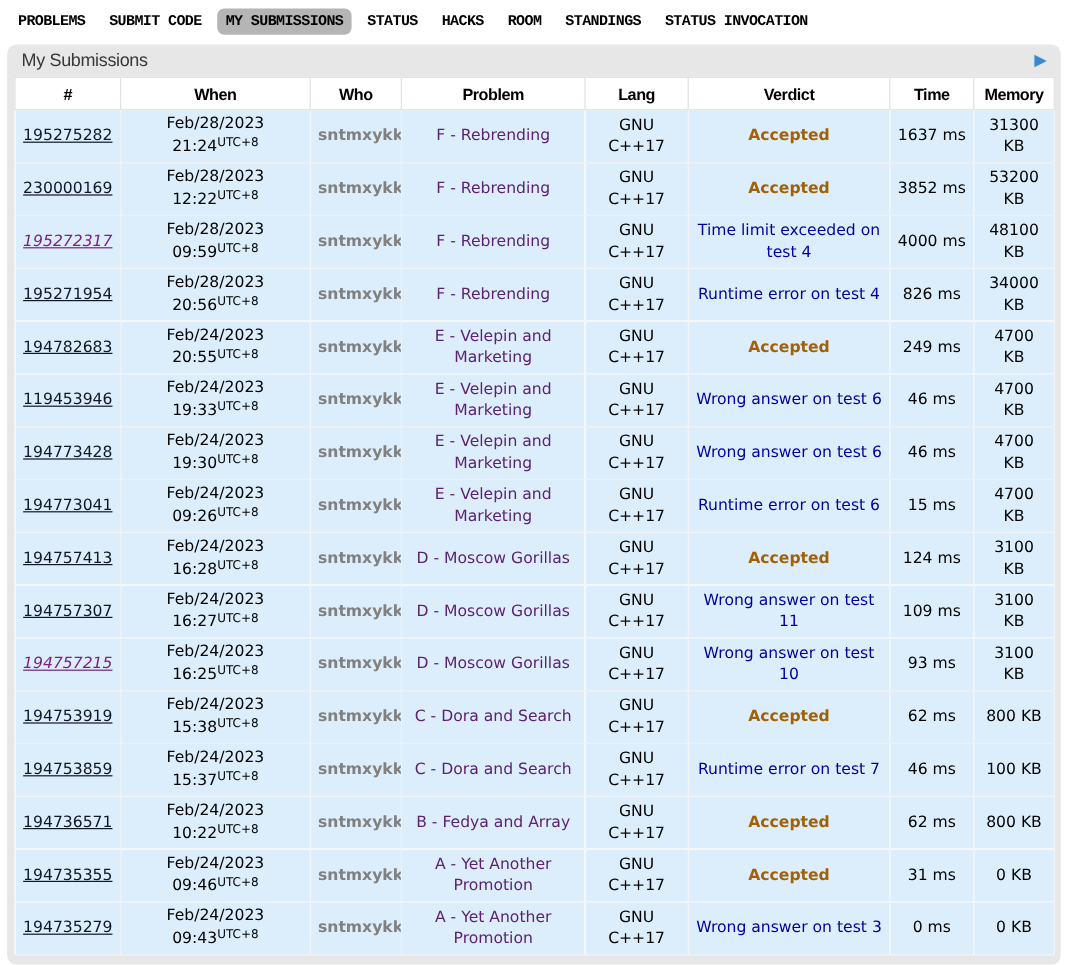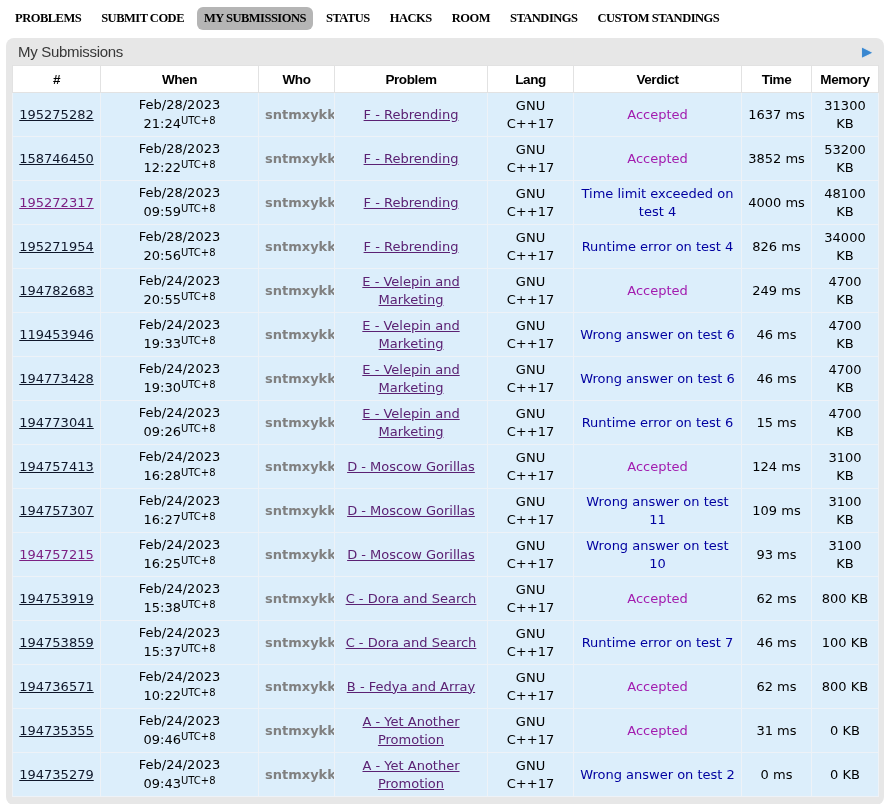--- a/index.html
+++ b/index.html
@@ -6,21 +6,21 @@
   html, body { background: #ffffff; width: 890px; font-family: "DejaVu Sans", sans-serif; }
 
   
   .contest-nav {
     padding: 7px 0 6px 8px;
     display: flex;
     align-items: center;
     gap: 6px;
   }
   .nav-item {
-    font-family: Liberation Serif, serif;
+    font-family: Liberation Mono, monospace;
     font-weight: bold;
     font-stretch: condensed;
     letter-spacing: -0.5px;
     font-size: 12.5px;
     color: #000000;
     text-decoration: none;
     padding: 4px 7px;
     border-radius: 6px;
     white-space: nowrap;
     cursor: pointer;
@@ -94,43 +94,42 @@
   .col-lang   { width: 86px;  }
   .col-verdict{ width: 168px; }
   .col-time   { width: 70px;  }
   .col-memory { width: 67px;  }
 
   a.id-link {
     color: #0f172a;
     text-decoration: underline;
     cursor: pointer;
   }
-  a.id-link.visited { color: #7c2183; }
+  a.id-link.visited { color: #7c2183; font-style: italic; }
   a.problem-link {
     color: #5b2173;
-    text-decoration: underline;
     cursor: pointer;
   }
   .who-text { color: #808080; font-weight: bold; font-size: 13px; }
   .tz-sup { vertical-align: 4px; font-size: 10px; }
-  .verdict-accepted { color: #a21caf; font-weight: normal; text-align: right; }
+  .verdict-accepted { color: #a16207; font-weight: bold; text-align: right; }
   .verdict-rejected { color: #0000a0; }
 </style>
 </head>
 <body>
 
 <div class="contest-nav">
   <a class="nav-item">PROBLEMS</a>
   <a class="nav-item">SUBMIT CODE</a>
   <a class="nav-item active">MY SUBMISSIONS</a>
   <a class="nav-item">STATUS</a>
   <a class="nav-item">HACKS</a>
   <a class="nav-item">ROOM</a>
   <a class="nav-item">STANDINGS</a>
-  <a class="nav-item">CUSTOM STANDINGS</a>
+  <a class="nav-item">STATUS INVOCATION</a>
 </div>
 
 <div class="panel">
   <div class="panel-header">
     <span class="panel-title">My Submissions</span>
     <span class="panel-arrow">▶</span>
   </div>
 
   <table class="subs">
     <colgroup>
@@ -164,21 +163,21 @@
     </td>
     <td><span class="who-text">sntmxykky</span></td>
     <td><a class="problem-link">F - Rebrending</a></td>
     <td>GNU C++17</td>
     <td><span class="verdict-accepted">Accepted</span></td>
     <td>1637 ms</td>
     <td>31300 KB</td>
   </tr>
 
   <tr>
-    <td><a class="id-link">158746450</a></td>
+    <td><a class="id-link">230000169</a></td>
     <td>
       <span>Feb/28/2023</span><br>
       <span>12:22</span><span class="tz-sup">UTC+8</span>
     </td>
     <td><span class="who-text">sntmxykky</span></td>
     <td><a class="problem-link">F - Rebrending</a></td>
     <td>GNU C++17</td>
     <td><span class="verdict-accepted">Accepted</span></td>
     <td>3852 ms</td>
     <td>53200 KB</td>
@@ -368,19 +367,19 @@
 
   <tr>
     <td><a class="id-link">194735279</a></td>
     <td>
       <span>Feb/24/2023</span><br>
       <span>09:43</span><span class="tz-sup">UTC+8</span>
     </td>
     <td><span class="who-text">sntmxykky</span></td>
     <td><a class="problem-link">A - Yet Another Promotion</a></td>
     <td>GNU C++17</td>
-    <td><span class="verdict-rejected">Wrong answer on test 2</span></td>
+    <td><span class="verdict-rejected">Wrong answer on test 3</span></td>
     <td>0 ms</td>
     <td>0 KB</td>
   </tr>
 </tbody>
   </table>
 </div>
 
 </body></html>

